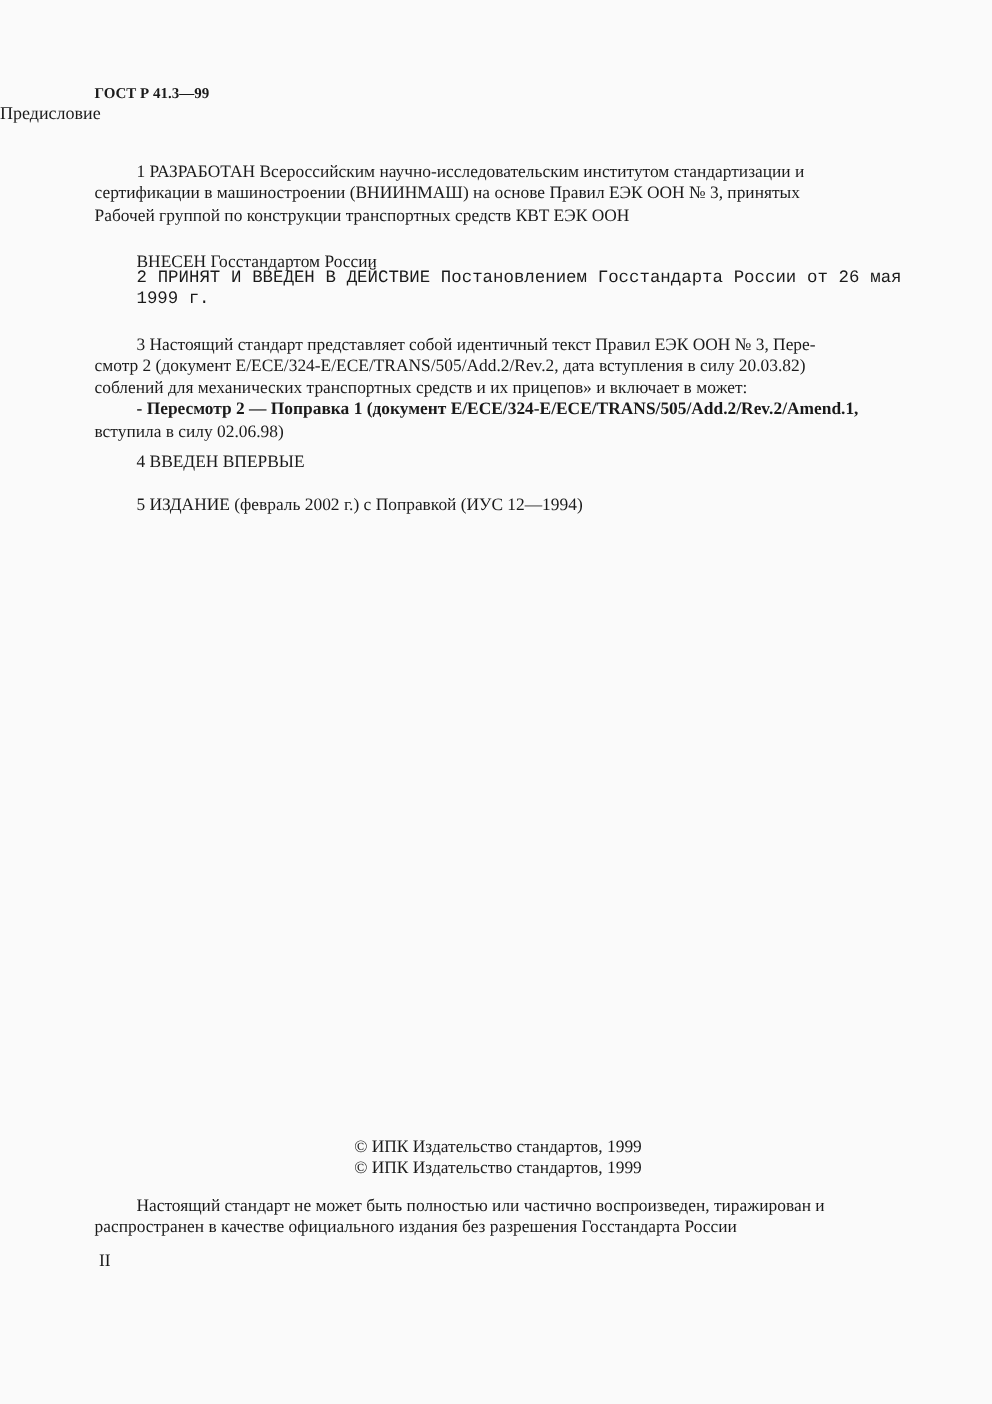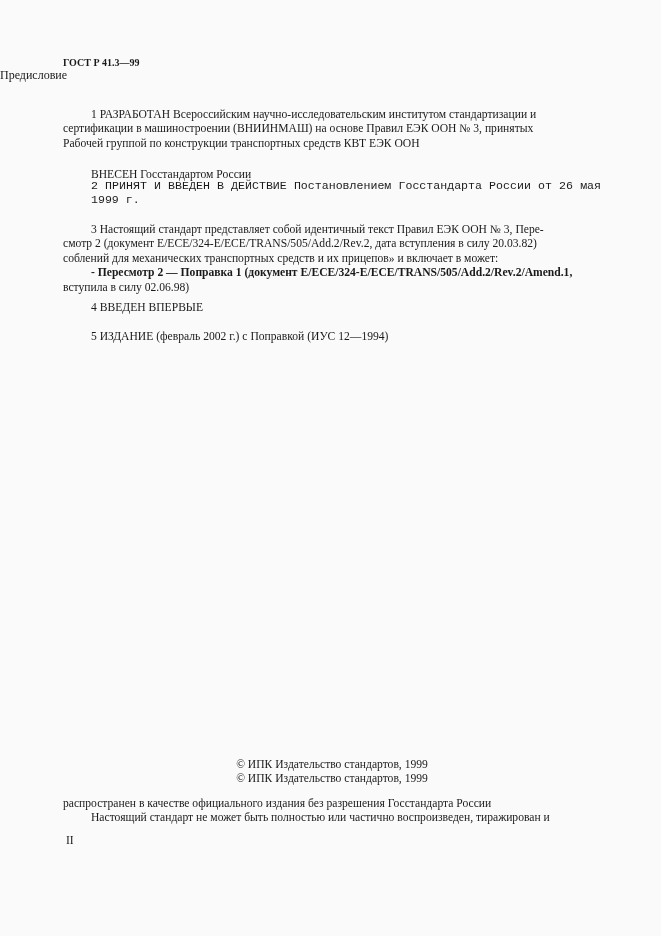--- a/index.html
+++ b/index.html
@@ -51,17 +51,17 @@
 <div class="abs para" style="top:330px;">
   <span class="line" style="padding-left:28px;">5 ИЗДАНИЕ (февраль 2002 г.) с Поправкой (ИУС 12—1994)</span>
 </div>
 
 <div class="abs right" style="top:758px;">
   <span class="line">© ИПК Издательство стандартов, 1999</span>
   <span class="line">© ИПК Издательство стандартов, 1999</span>
 </div>
 
 <div class="abs para" style="top:797px;">
+  <span class="line" style="padding-left:28px;">Настоящий стандарт не может быть полностью или частично воспроизведен, тиражирован и</span>
   <span class="line">распространен в качестве официального издания без разрешения Госстандарта России</span>
-  <span class="line" style="padding-left:28px;">Настоящий стандарт не может быть полностью или частично воспроизведен, тиражирован и</span>
 </div>
 
 <div class="abs pagenum">II</div>
 
 </body></html>

